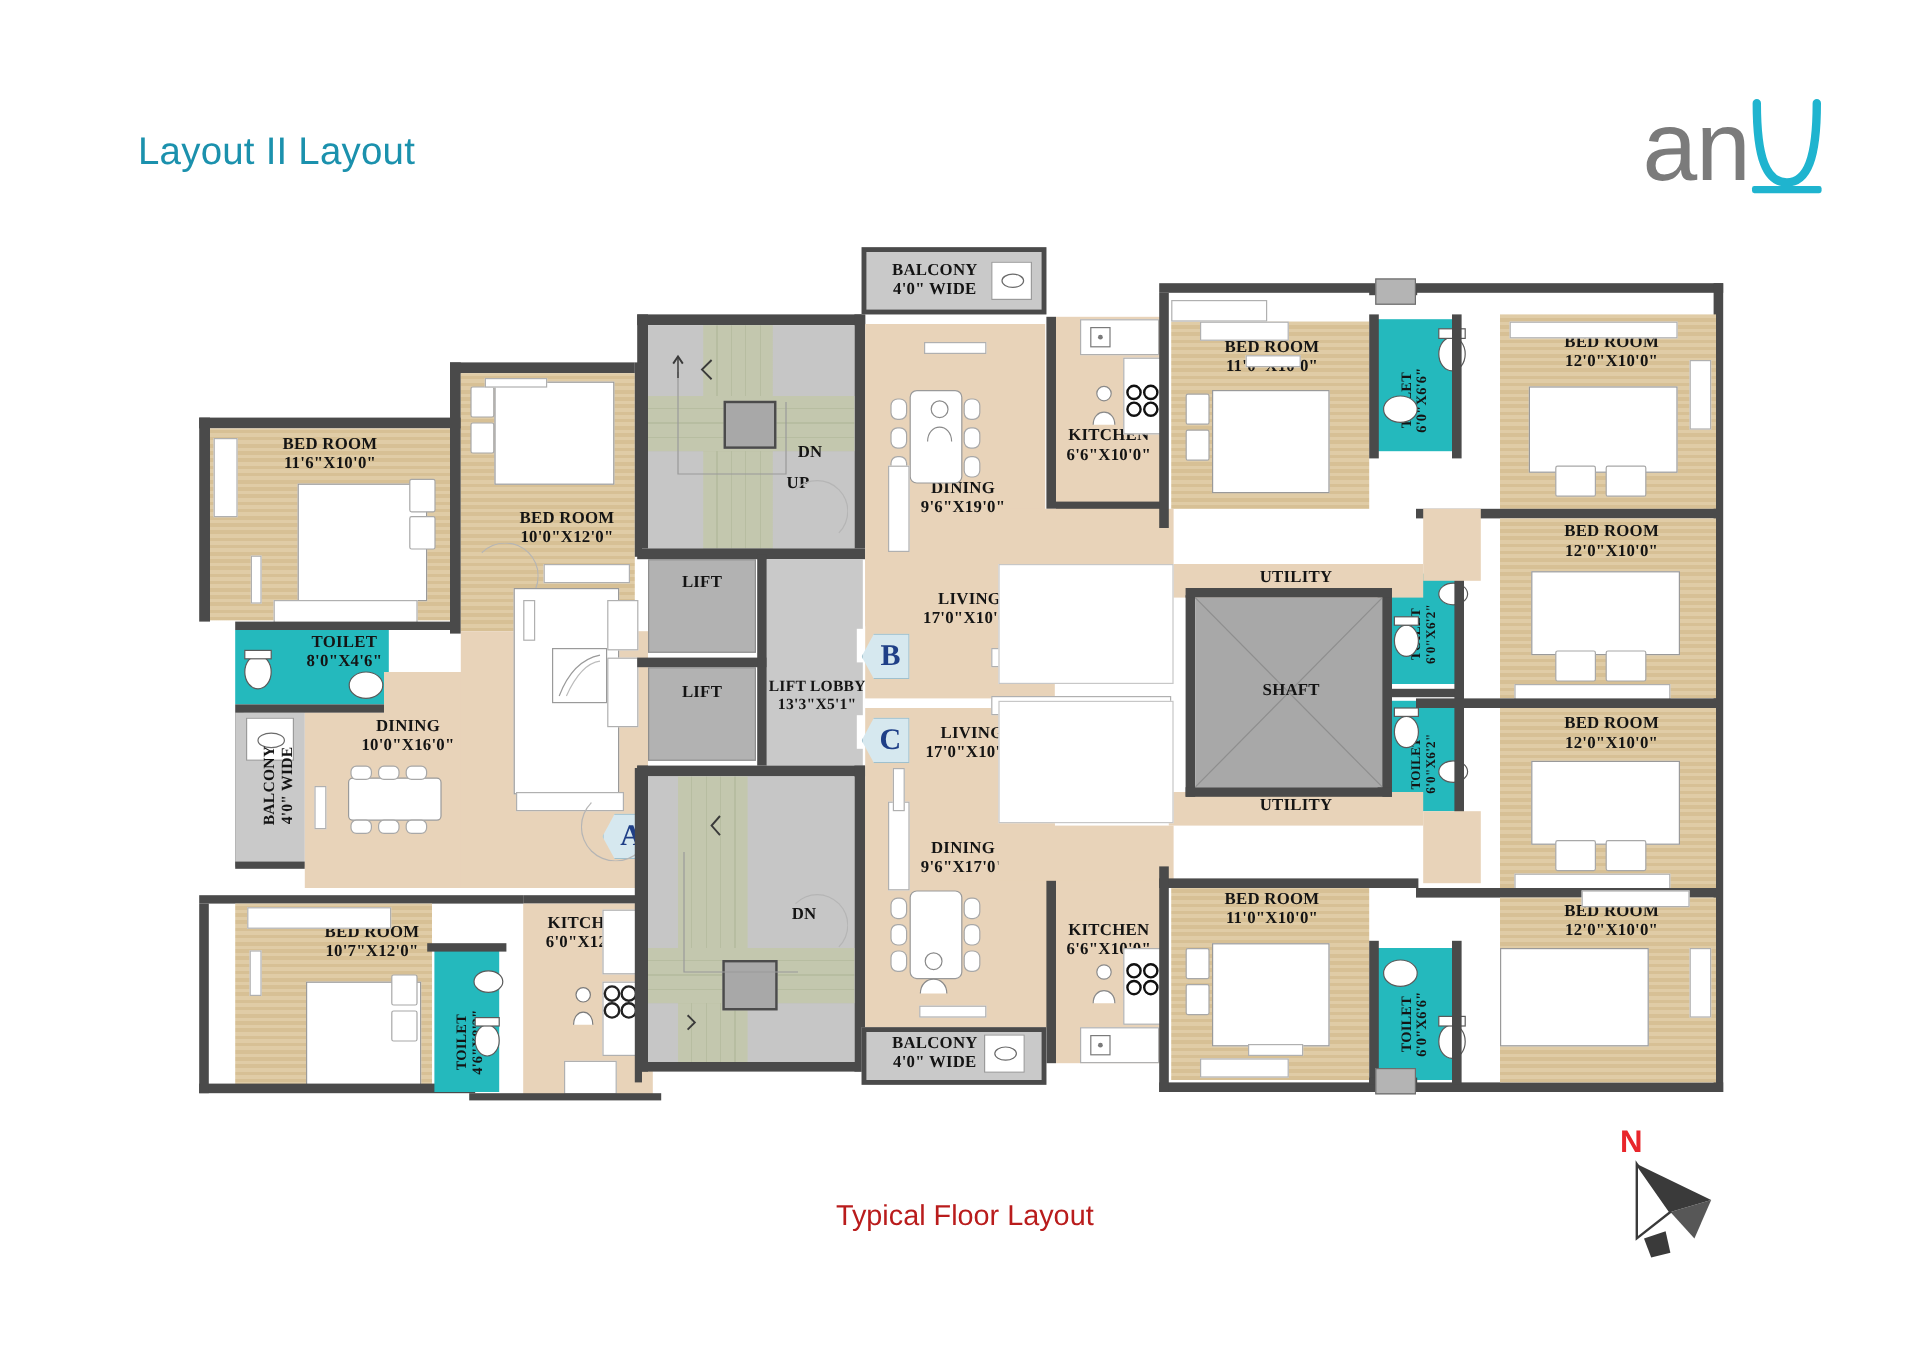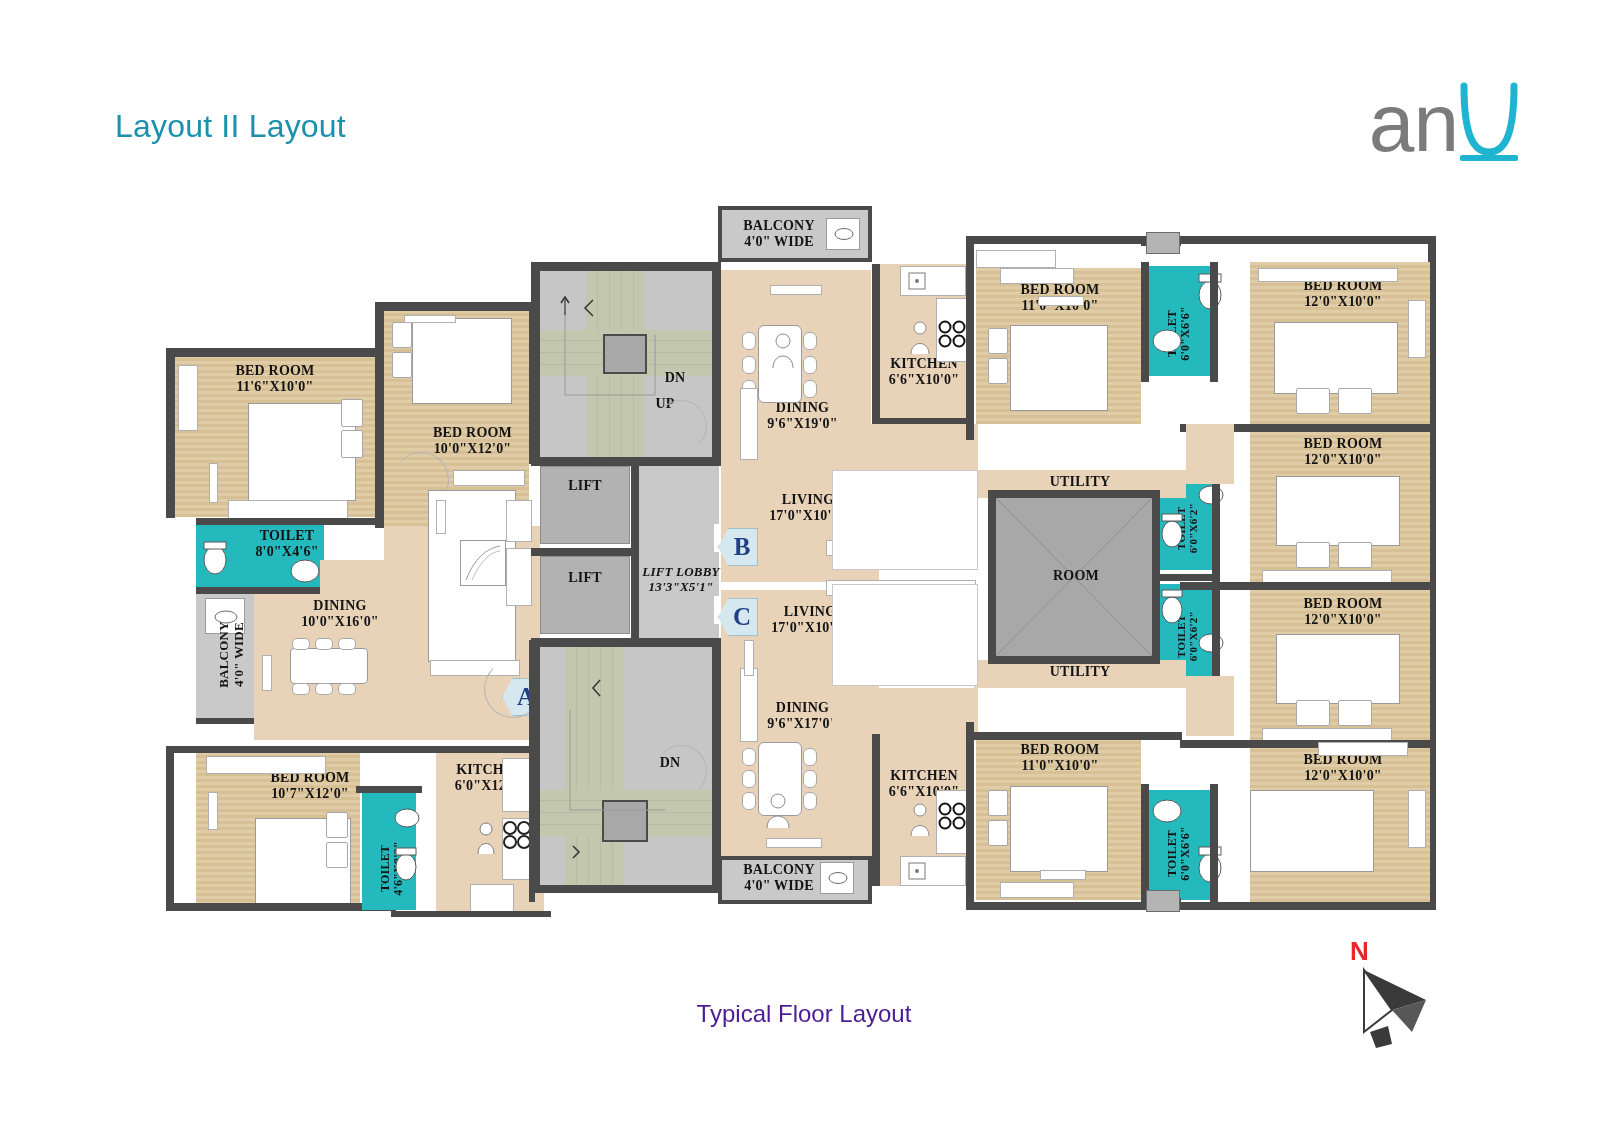--- a/index.html
+++ b/index.html
@@ -10,21 +10,21 @@
   
   #page-title{position:absolute;left:115px;top:108px;font-family:"Liberation Sans",sans-serif;
               font-size:32px;color:#1b91ad;letter-spacing:.2px;font-weight:400;}
   #logo{position:absolute;right:88px;top:74px;height:86px;display:flex;align-items:flex-end;}
   #logo .lg{font-family:"Liberation Sans",sans-serif;font-size:82px;color:#7b7b7b;
             font-weight:300;letter-spacing:-1px;line-height:.9;}
   #logo .lu{position:relative;display:inline-block;width:62px;}
   #logo .lu svg{position:absolute;left:-2px;bottom:-6px;}
 
   #caption{position:absolute;left:0;right:0;top:1000px;text-align:center;
-           font-family:"Liberation Sans",sans-serif;font-size:24px;color:#4c1d95;}
+           font-family:"Liberation Sans",sans-serif;font-size:24px;color:#b91c1c;}
 
   
   #compass{position:absolute;left:1330px;top:940px;width:110px;height:110px;}
   #compass .n{position:absolute;left:20px;top:-4px;color:#e8262b;font-weight:bold;
               font-size:26px;font-family:"Liberation Sans",sans-serif;}
 
   
   #plan{position:absolute;left:0;top:0;width:1608px;height:1135px;}
   #plan div{position:absolute;box-sizing:border-box;}
 
@@ -246,21 +246,21 @@
 
   <div class="wall" style="left:531px;top:457px;width:190px;height:9px;"></div>
   <div class="lift" style="left:540px;top:466px;width:90px;height:78px;"></div>
   <div class="lbl f14" style="left:540px;top:478px;width:90px;">LIFT</div>
   <div class="wall" style="left:531px;top:548px;width:108px;height:8px;"></div>
   <div class="lift" style="left:540px;top:556px;width:90px;height:78px;"></div>
   <div class="lbl f14" style="left:540px;top:570px;width:90px;">LIFT</div>
   <div class="wall" style="left:631px;top:462px;width:8px;height:176px;"></div>
 
   <div class="grey" style="left:639px;top:466px;width:80px;height:172px;"></div>
-  <div class="lbl f13" style="left:628px;top:565px;width:106px;font-style:italic;">
+  <div class="lbl f13" style="left:628px;top:565px;width:106px;">
     <span>LIFT LOBBY</span><br><span class="d">13'3"X5'1"</span>
   </div>
   <div class="white" style="left:714px;top:524px;width:8px;height:28px;"></div>
   <div class="white" style="left:714px;top:596px;width:8px;height:28px;"></div>
 
   <div class="wall" style="left:531px;top:638px;width:190px;height:9px;"></div>
   <div class="wall" style="left:531px;top:638px;width:9px;height:255px;"></div>
   <div class="wall" style="left:712px;top:638px;width:9px;height:255px;"></div>
   <div class="wall" style="left:531px;top:885px;width:190px;height:8px;"></div>
   <div class="stair" style="left:540px;top:647px;width:172px;height:238px;"></div>
@@ -508,21 +508,21 @@
 
   <div class="wall" style="left:988px;top:496px;width:8px;height:168px;"></div>
   <div class="wall" style="left:1152px;top:496px;width:8px;height:168px;"></div>
   <div class="wall" style="left:988px;top:490px;width:172px;height:8px;"></div>
   <div class="wall" style="left:988px;top:656px;width:172px;height:8px;"></div>
   <div class="greyd" style="left:996px;top:498px;width:156px;height:158px;"></div>
   <svg style="position:absolute;left:996px;top:498px;" width="156" height="158">
     <line x1="0" y1="0" x2="156" y2="158" stroke="#8e8e8e" stroke-width="1"></line>
     <line x1="156" y1="0" x2="0" y2="158" stroke="#8e8e8e" stroke-width="1"></line>
   </svg>
-  <div class="lbl f14" style="left:1012px;top:568px;width:128px;">ROOM</div>
+  <div class="lbl f14" style="left:1012px;top:568px;width:128px;">SHAFT</div>
 
   <div class="beige" style="left:832px;top:424px;width:146px;height:46px;"></div>
   <div class="beige" style="left:832px;top:688px;width:146px;height:46px;"></div>
   <div class="beige" style="left:1186px;top:424px;width:48px;height:60px;"></div>
   <div class="beige" style="left:1186px;top:676px;width:48px;height:60px;"></div>
 
   <div class="white" style="left:832px;top:470px;width:146px;height:100px;border:1px solid #c7c7c7;"></div>
   <div class="white" style="left:832px;top:584px;width:146px;height:102px;border:1px solid #c7c7c7;"></div>
 
   <div class="wall" style="left:966px;top:732px;width:216px;height:8px;"></div>

